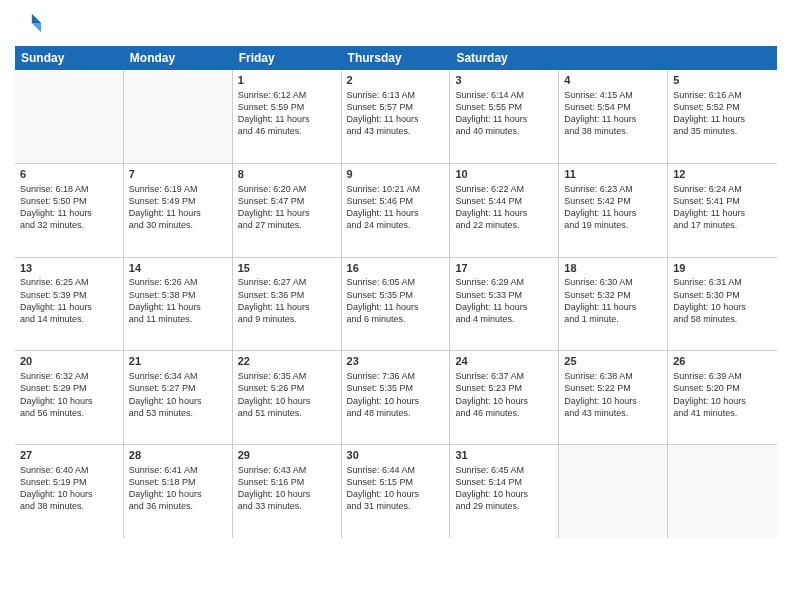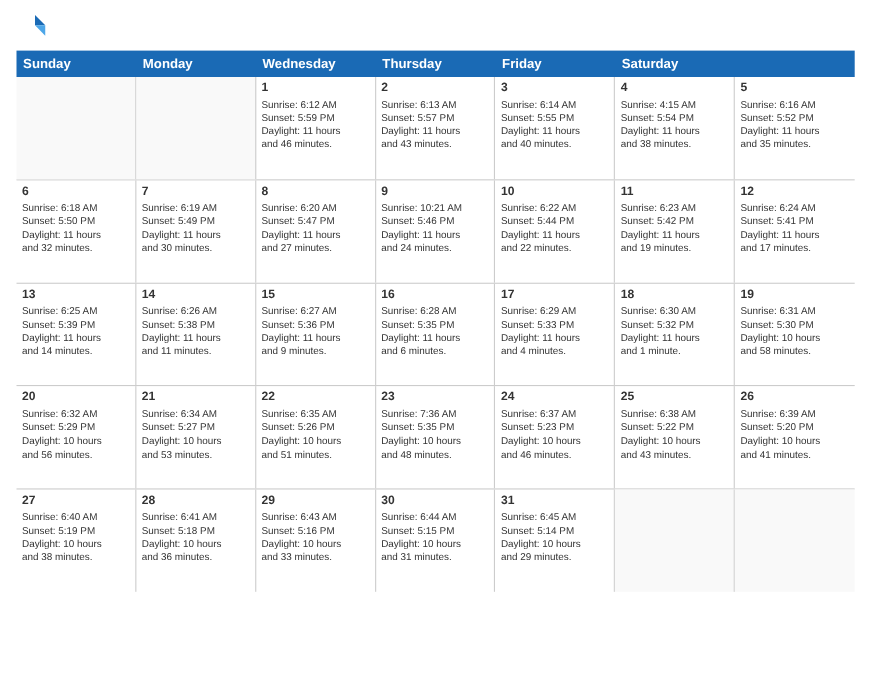--- a/index.html
+++ b/index.html
@@ -129,23 +129,22 @@
     <div class="title-block">
       <div class="month-title"></div>
       <div class="location"></div>
     </div>
   </div>
 
   <div class="calendar">
     <div class="cal-header">
     <div class="cal-header-cell">Sunday</div>
         <div class="cal-header-cell">Monday</div>
-        <div class="cal-header-cell">Wednesday</div>
+        <div class="cal-header-cell">Friday</div>
         <div class="cal-header-cell">Thursday</div>
-        <div class="cal-header-cell">Friday</div>
         <div class="cal-header-cell">Saturday</div>
       </div>
     <div class="cal-body">
     <div class="cal-row">
           <div class="cal-cell empty"></div>
           <div class="cal-cell empty"></div>
           <div class="cal-cell">
             <span class="day-num">1</span>
             <span class="cell-line">Sunrise: 6:12 AM</span>
             <span class="cell-line">Sunset: 5:59 PM</span>
@@ -249,21 +248,21 @@
           </div>
           <div class="cal-cell">
             <span class="day-num">15</span>
             <span class="cell-line">Sunrise: 6:27 AM</span>
             <span class="cell-line">Sunset: 5:36 PM</span>
             <span class="cell-line">Daylight: 11 hours</span>
             <span class="cell-line">and 9 minutes.</span>
           </div>
           <div class="cal-cell">
             <span class="day-num">16</span>
-            <span class="cell-line">Sunrise: 6:28 AM</span>
+            <span class="cell-line">Sunrise: 6:05 AM</span>
             <span class="cell-line">Sunset: 5:35 PM</span>
             <span class="cell-line">Daylight: 11 hours</span>
             <span class="cell-line">and 6 minutes.</span>
           </div>
           <div class="cal-cell">
             <span class="day-num">17</span>
             <span class="cell-line">Sunrise: 6:29 AM</span>
             <span class="cell-line">Sunset: 5:33 PM</span>
             <span class="cell-line">Daylight: 11 hours</span>
             <span class="cell-line">and 4 minutes.</span>

